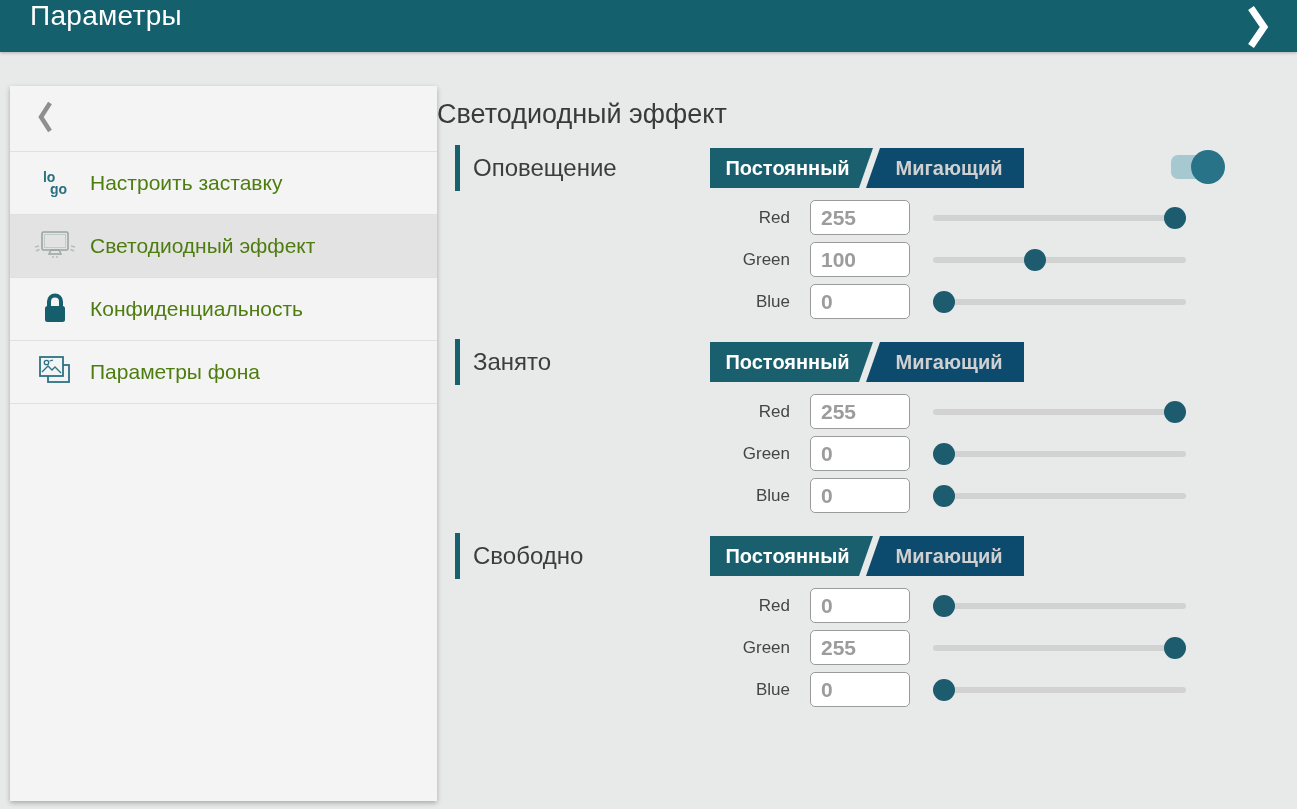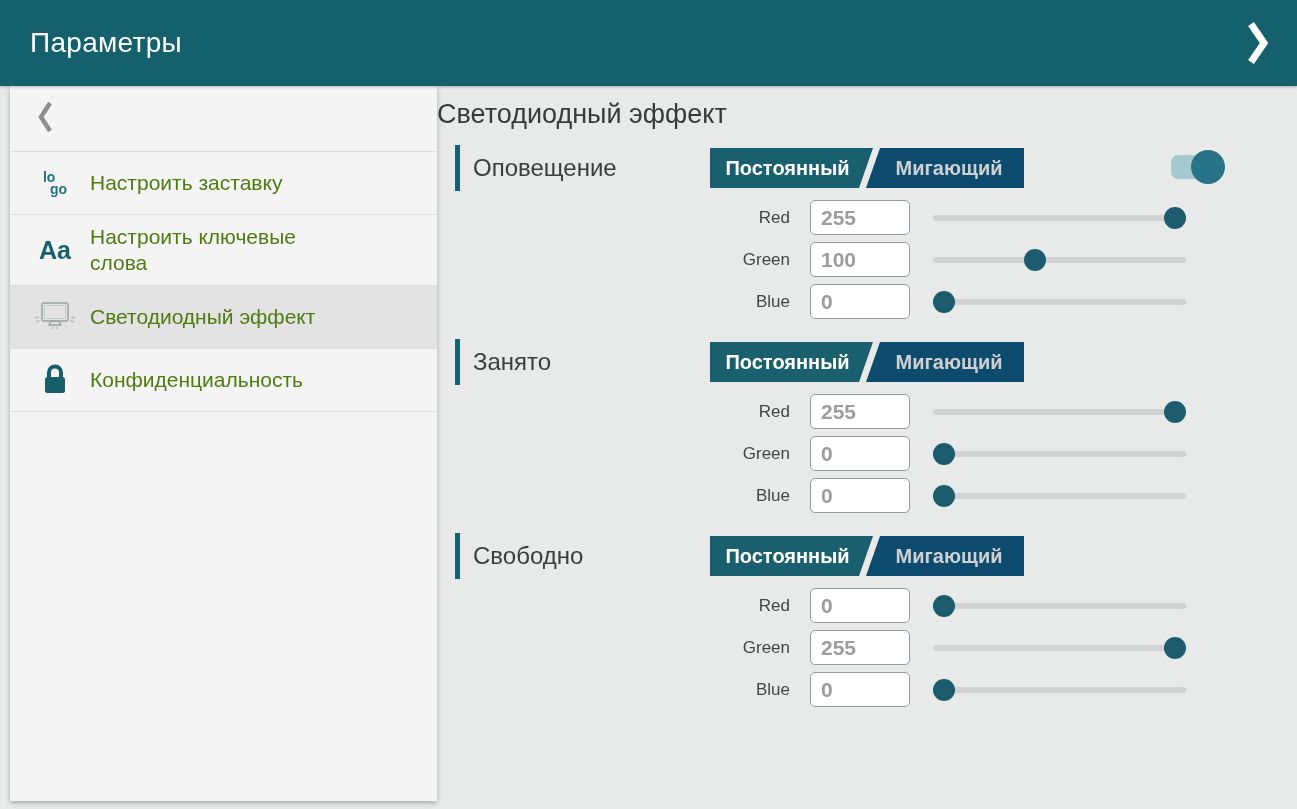--- a/index.html
+++ b/index.html
@@ -5,23 +5,23 @@
   * { margin: 0; padding: 0; box-sizing: border-box; }
   html, body {
     width: 1297px; height: 809px;
     font-family: "Liberation Sans", sans-serif;
     background: #e8eae9;
     overflow: hidden;
     position: relative;
   }
   
   .app-header {
-    position: absolute; top: 0; left: 0; right: 0; height: 86px;
+    position: absolute; top: 0; left: 0; right: 0; height: 52px;
     background: #14606d;
-    display: flex; align-items: center;
+    display: flex; align-items: flex-start;
     padding: 0 24px 0 30px;
     box-shadow: 0 1px 3px rgba(0,0,0,0.25);
     z-index: 5;
   }
   .app-title { color: #ffffff; font-size: 28px; font-weight: 400; letter-spacing: .3px; }
   .header-spacer { flex: 1; }
   .hdr-chevron { display: flex; align-items: center; cursor: pointer; padding: 4px; }
 
   
   .sidebar {
@@ -123,26 +123,20 @@
   <div class="side-item">
     <span class="side-icon">
       <span class="logo-icon">
         <span>lo</span><br>
         <span class="l2">go</span>
       </span>
     </span>
     <span class="side-label">Настроить заставку</span>
   </div>
 
-  <div class="side-item">
-    <span class="side-icon">
-      <span class="aa-icon">Aa</span>
-    </span>
-    <span class="side-label">Настроить ключевые слова</span>
-  </div>
 
   <div class="side-item selected">
     <span class="side-icon">
       <svg width="44" height="36" viewBox="0 0 44 36">
         <rect x="9" y="4" width="26" height="18" rx="1.5" fill="none" stroke="#9aa5a4" stroke-width="1.6"></rect>
         <rect x="11.5" y="6.5" width="21" height="13" fill="none" stroke="#c3caca" stroke-width="1"></rect>
         <path d="M18,22 h8 l2,4 h-12 z" fill="none" stroke="#9aa5a4" stroke-width="1.4"></path>
         <line x1="2" y1="19" x2="6" y2="18" stroke="#b5bcbc" stroke-width="1.4"></line>
         <line x1="3" y1="23" x2="6.5" y2="21.5" stroke="#b5bcbc" stroke-width="1.4"></line>
         <line x1="42" y1="19" x2="38" y2="18" stroke="#b5bcbc" stroke-width="1.4"></line>
@@ -157,20 +151,32 @@
   <div class="side-item">
     <span class="side-icon">
       <svg width="32" height="36" viewBox="0 0 32 36">
         <path d="M10,16 v-5.5 a6,6 0 0 1 12,0 V16" fill="none" stroke="#155f6c" stroke-width="4"></path>
         <rect x="6" y="15" width="20" height="16" rx="2.5" fill="#155f6c"></rect>
       </svg>
     </span>
     <span class="side-label">Конфиденциальность</span>
   </div>
 
+  <div class="side-item">
+    <span class="side-icon">
+      <svg width="38" height="38" viewBox="0 0 38 38">
+        <rect x="12" y="12" width="21" height="17" fill="none" stroke="#2e7383" stroke-width="1.8"></rect>
+        <rect x="4" y="4" width="23" height="19" fill="#f4f4f4" stroke="#2e7383" stroke-width="1.8"></rect>
+        <circle cx="10.5" cy="9.5" r="2.2" fill="none" stroke="#2e7383" stroke-width="1.3"></circle>
+        <path d="M6,19 l6,-6 4,4 3,-3 6,6" fill="none" stroke="#2e7383" stroke-width="1.3"></path>
+        <line x1="13.5" y1="8" x2="17" y2="7.2" stroke="#2e7383" stroke-width="1.2"></line>
+      </svg>
+    </span>
+    <span class="side-label">Параметры фона</span>
+  </div>
 </div>
 
 <div class="main">
   <h1 class="main-title">Светодиодный эффект</h1>
 
   <div class="sections">
 
     <div class="section first">
       <div class="sec-header">
         <div class="accent-bar"></div>

